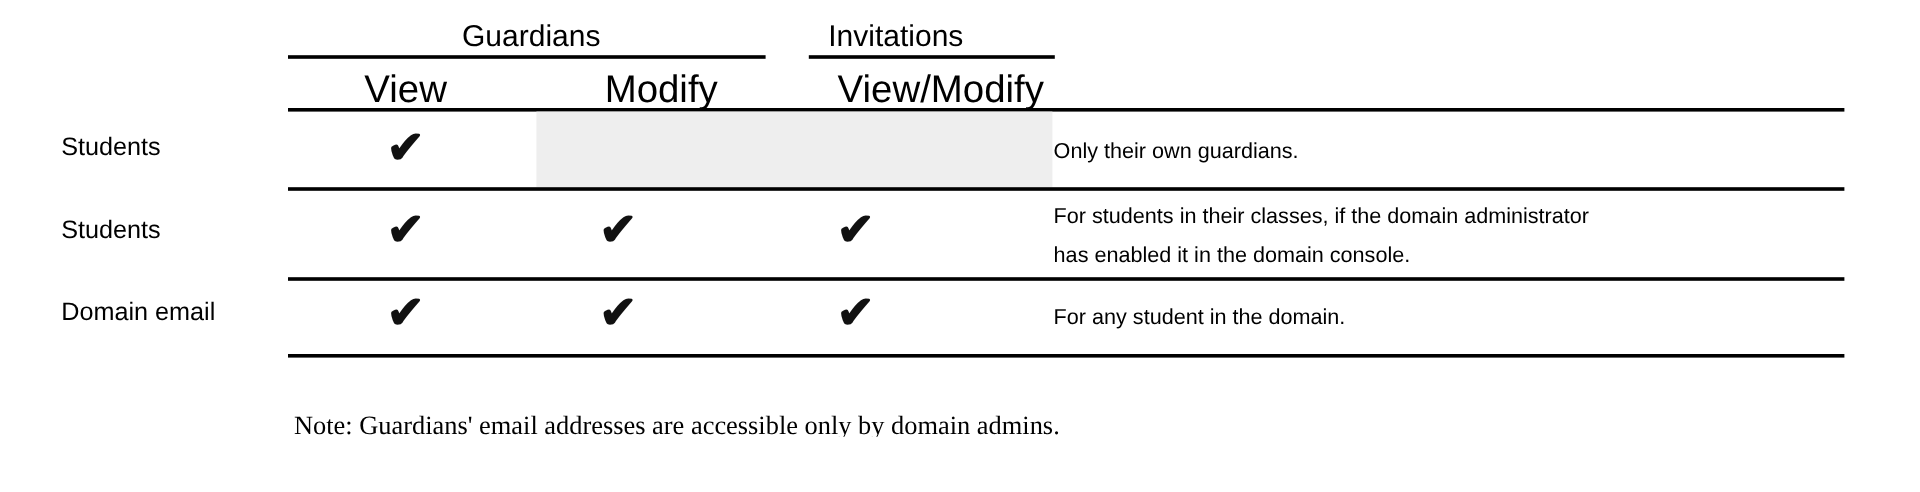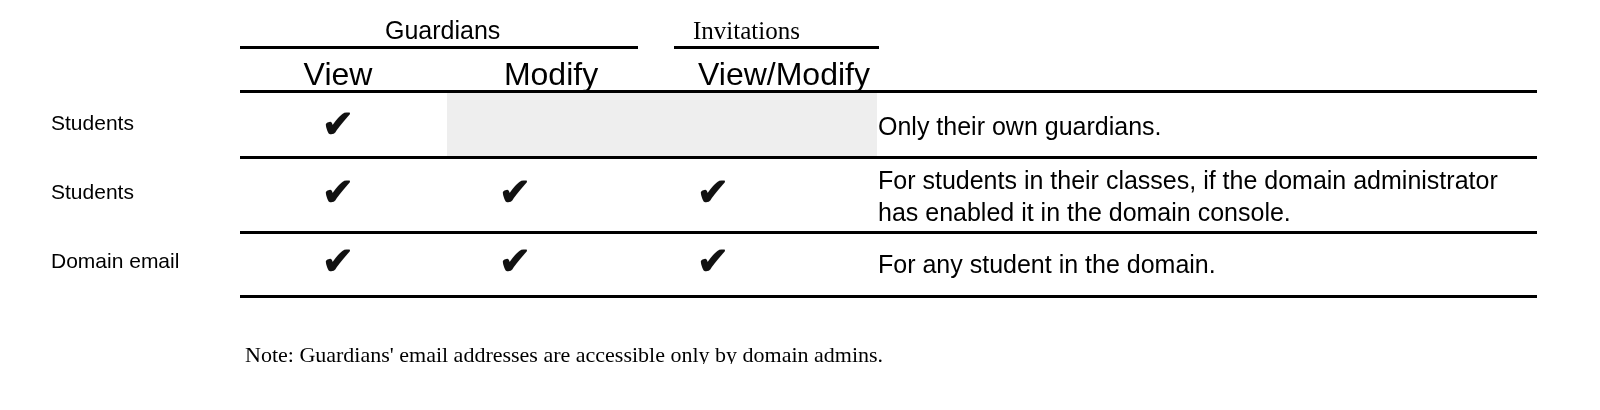--- a/index.html
+++ b/index.html
@@ -60,41 +60,41 @@
     font-size: 38px;
     font-weight: bold;
     line-height: 1;
     text-align: center;
     color: #111111;
   }
 
   
   .desc {
     position: absolute;
-    font-size: 25px;
+    font-size: 18px;
     line-height: 32px;
     white-space: pre-line;
   }
 
   
   .note {
     position: absolute;
     font-size: 22px;
     white-space: nowrap;
     font-family: Liberation Serif, serif;
   }
 </style>
 </head>
 <body>
 
 <div class="page">
 
   <div class="txt group-head" style="left:385px; top:18px; width:115px;">Guardians</div>
 
-  <div class="txt group-head" style="left:690px; top:18px; width:113px;font-family:Liberation Serif, serif;">Invitations</div>
+  <div class="txt group-head" style="left:690px; top:18px; width:113px;">Invitations</div>
 
   <div class="rule" style="left:240px; top:46px; width:398px;"></div>
   <div class="rule" style="left:674px; top:46px; width:205px;"></div>
 
   <div class="txt col-head" style="left:263px; top:58px; width:150px;">View</div>
 
   <div class="txt col-head" style="left:476px; top:58px; width:150px;">Modify</div>
 
   <div class="txt col-head" style="left:698px; top:58px; width:150px;">View/Modify</div>
 

